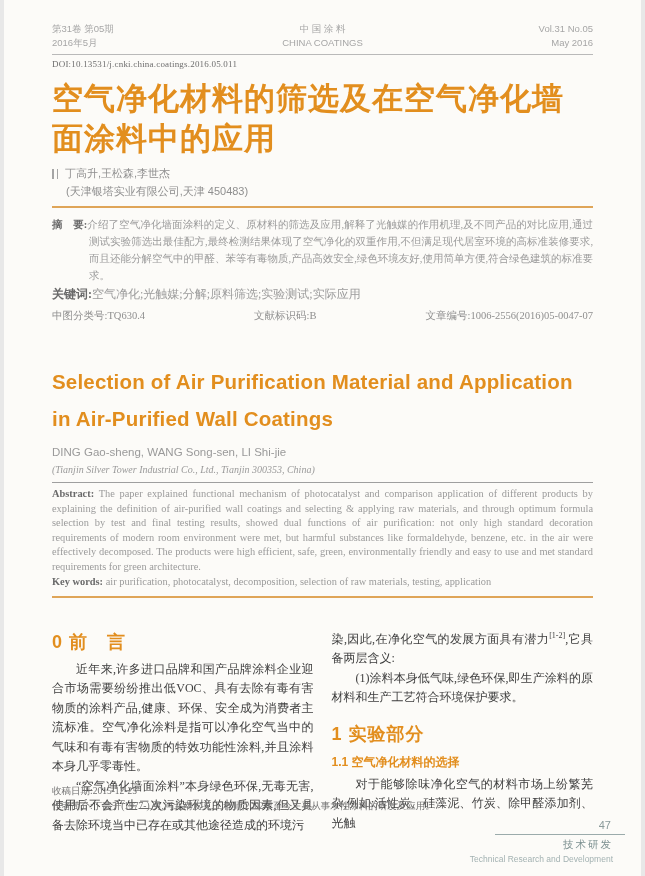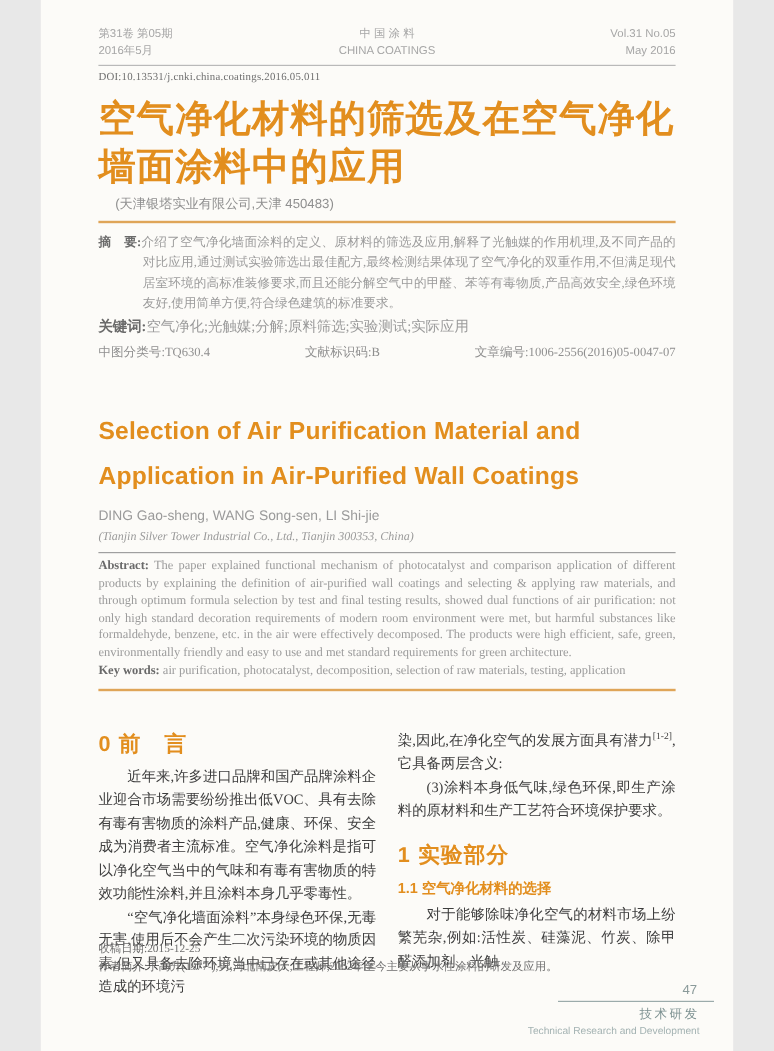--- a/index.html
+++ b/index.html
@@ -7,21 +7,21 @@
     --rule-orange:#DFA558;
     --gray-head:#A6A6A6;
     --gray-muted:#9B9B9B;
     --body-text:#3D3D3D;
     --footer-teal:#8AA0A0;
   }
   *{margin:0;padding:0;box-sizing:border-box;}
   html,body{background:#e8e8e8;}
   .page{
     position:relative;
-    width:577px;height:876px;
+    width:637px;height:876px;
     margin:0 auto;
     background:#FCFBF8;
     font-family:"Liberation Serif","DejaVu Serif",serif;
     padding:22px 48px 0 48px;
     overflow:hidden;
   }
   
   .jheader{
     display:flex;justify-content:space-between;align-items:flex-start;
     font-family:"Liberation Sans","DejaVu Sans",sans-serif;
@@ -147,20 +147,27 @@
     </div>
     <div class="cell c-right">
       <div>Vol.31 No.05</div>
       <div>May 2016</div>
     </div>
   </div>
   <hr class="header-rule">
   <div class="doi">DOI:10.13531/j.cnki.china.coatings.2016.05.011</div>
 
   <h1 class="title-cn">空气净化材料的筛选及在空气净化墙面涂料中的应用</h1>
+  <div class="authors-cn">
+    <span class="bars">
+        <i></i>
+        <i></i>
+      </span>
+    <span>丁高升,王松森,李世杰</span>
+  </div>
   <div class="affil-cn">(天津银塔实业有限公司,天津  450483)</div>
   <hr class="rule-orange">
 
   <p class="abs-cn"><span class="lbl">摘　要:</span><span>介绍了空气净化墙面涂料的定义、原材料的筛选及应用,解释了光触媒的作用机理,及不同产品的对比应用,通过测试实验筛选出最佳配方,最终检测结果体现了空气净化的双重作用,不但满足现代居室环境的高标准装修要求,而且还能分解空气中的甲醛、苯等有毒物质,产品高效安全,绿色环境友好,使用简单方便,符合绿色建筑的标准要求。</span></p>
   <p class="kw-cn"><span class="lbl">关键词:</span><span>空气净化;光触媒;分解;原料筛选;实验测试;实际应用</span></p>
   <div class="cls-row">
     <span>中图分类号:TQ630.4</span>
     <span>文献标识码:B</span>
     <span>文章编号:1006-2556(2016)05-0047-07</span>
   </div>
@@ -174,21 +181,21 @@
   <hr class="rule-orange2">
 
   <div class="columns">
     <div class="col">
       <div class="sec-h">0 前　言</div>
       <p class="ind">近年来,许多进口品牌和国产品牌涂料企业迎合市场需要纷纷推出低VOC、具有去除有毒有害物质的涂料产品,健康、环保、安全成为消费者主流标准。空气净化涂料是指可以净化空气当中的气味和有毒有害物质的特效功能性涂料,并且涂料本身几乎零毒性。</p>
       <p class="ind">“空气净化墙面涂料”本身绿色环保,无毒无害,使用后不会产生二次污染环境的物质因素,但又具备去除环境当中已存在或其他途径造成的环境污</p>
     </div>
     <div class="col">
       <p><span>染,因此,在净化空气的发展方面具有潜力</span><sup>[1-2]</sup><span>,它具备两层含义:</span></p>
-      <p class="ind">(3)涂料本身低气味,绿色环保,即生产涂料的原材料和生产工艺符合环境保护要求。</p>
+      <p class="ind">(1)涂料本身低气味,绿色环保,即生产涂料的原材料和生产工艺符合环境保护要求。</p>
       <div class="sec1-wrap">
         <div class="sec-h">1 实验部分</div>
         <div class="sec-h2">1.1 空气净化材料的选择</div>
         <p class="ind">对于能够除味净化空气的材料市场上纷繁芜杂,例如:活性炭、硅藻泥、竹炭、除甲醛添加剂、光触</p>
       </div>
     </div>
   </div>
 
   <div class="footnote">
     <div>收稿日期:2015-12-25</div>

